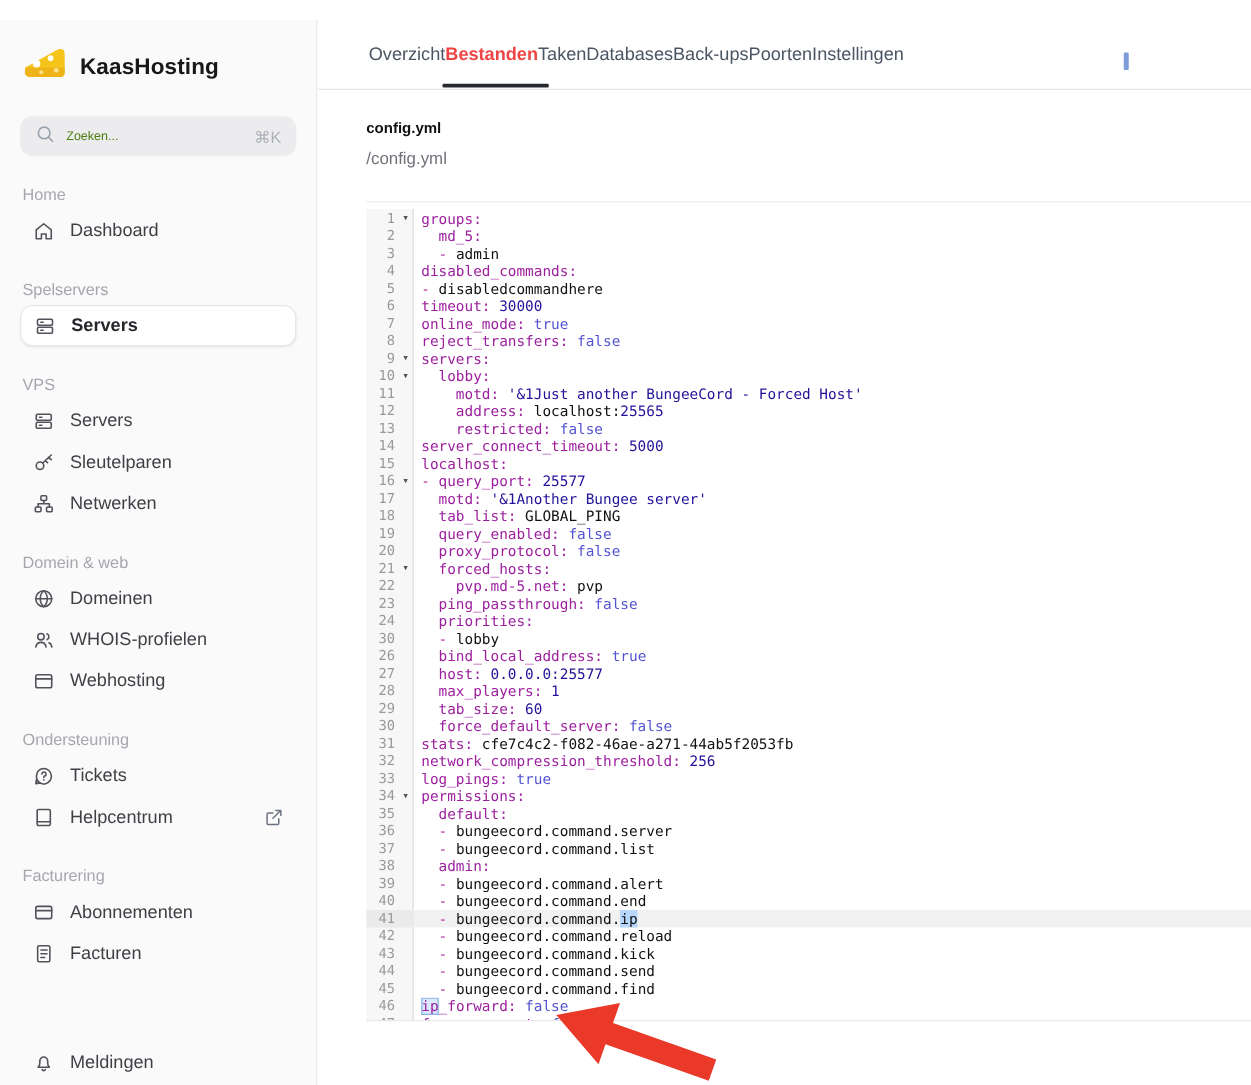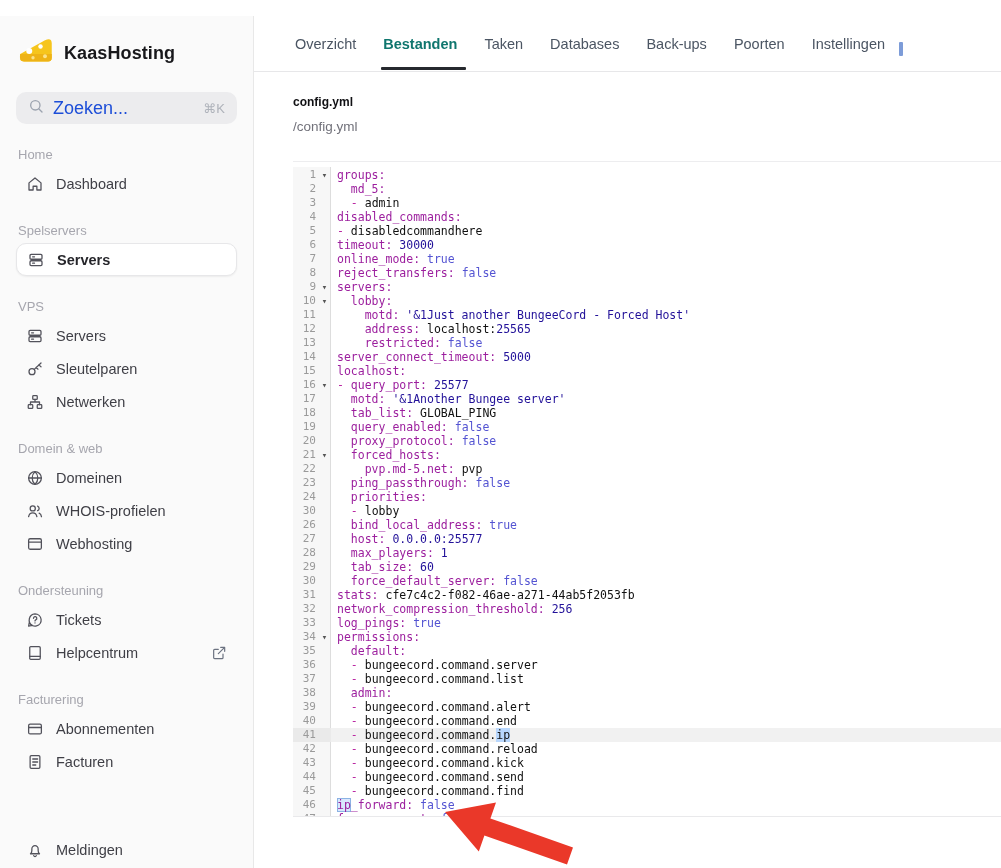--- a/index.html
+++ b/index.html
@@ -7,37 +7,37 @@
     font-family:"Liberation Sans", sans-serif; color:#18181b; position:relative; }
 
   
   .sidebar { position:absolute; left:0; top:16px; width:254px; height:868px;
     background:#fafafa; border-right:1px solid #e8e8e8; padding:20px 16px 18px 16px;
     display:flex; flex-direction:column; }
   .brand { display:flex; align-items:center; gap:10px; margin-bottom:22px; padding-left:2px; }
   .brand-name { font-size:18px; font-weight:700; letter-spacing:.1px; color:#18181b; }
   .searchbox { height:32px; background:#ececee; border-radius:10px; display:flex;
     align-items:center; padding:0 12px; gap:9px; color:#9ca3af; }
-  .searchbox .ph { font-size:18px; color:#1d4ed8; flex:1; }
+  .searchbox .ph { font-size:10px; color:#4d7c0f; flex:1; }
   .searchbox .kbd { font-size:13px; color:#aeb2ba; }
   .nav-label { font-size:13px; color:#a6a6ae; margin:23px 2px 5px 2px; font-weight:500; }
   .nav-item { height:33px; display:flex; align-items:center; gap:12px; padding:0 10px;
     border-radius:10px; font-size:14.5px; color:#3f3f46; cursor:pointer; }
   .nav-item svg { flex:0 0 auto; }
   .nav-item .ext { margin-left:auto; }
   .nav-item.active { background:#fff; border:1px solid #e7e7e9;
     box-shadow:0 1px 2px rgba(0,0,0,.06); font-weight:600; color:#26262b; }
   .nav-bottom { margin-top:auto; }
 
   
   .main { position:absolute; left:254px; top:0; right:0; bottom:0; background:#fff; }
   .tabbar { height:72px; border-bottom:1px solid #e7e7e9; display:flex;
-    align-items:flex-end; gap:27px; padding:0 0 19px 41px; }
+    align-items:flex-end; padding:0 0 19px 41px; }
   .tab { font-size:14.5px; color:#4b5563; position:relative; cursor:pointer; white-space:nowrap; }
-  .tab.active { color:#0f766e; font-weight:700; }
+  .tab.active { color:#ef4444; font-weight:700; }
   .tab.active::after { content:""; position:absolute; left:-2px; right:-9px; bottom:-18px;
     height:3px; background:#26292e; border-radius:1px; }
   .text-caret { position:absolute; left:899px; top:42px; width:4px; height:14px;
     background:#7d9cd8; border-radius:1px; }
   .file-head { padding-left:39px; }
   .file-title { margin-top:23px; font-size:12px; font-weight:700; color:#111114; }
   .file-path { margin-top:10px; font-size:13.5px; color:#71717a; }
   .head-divider { margin-top:27px; height:1px; background:#ededef; }
 
   

